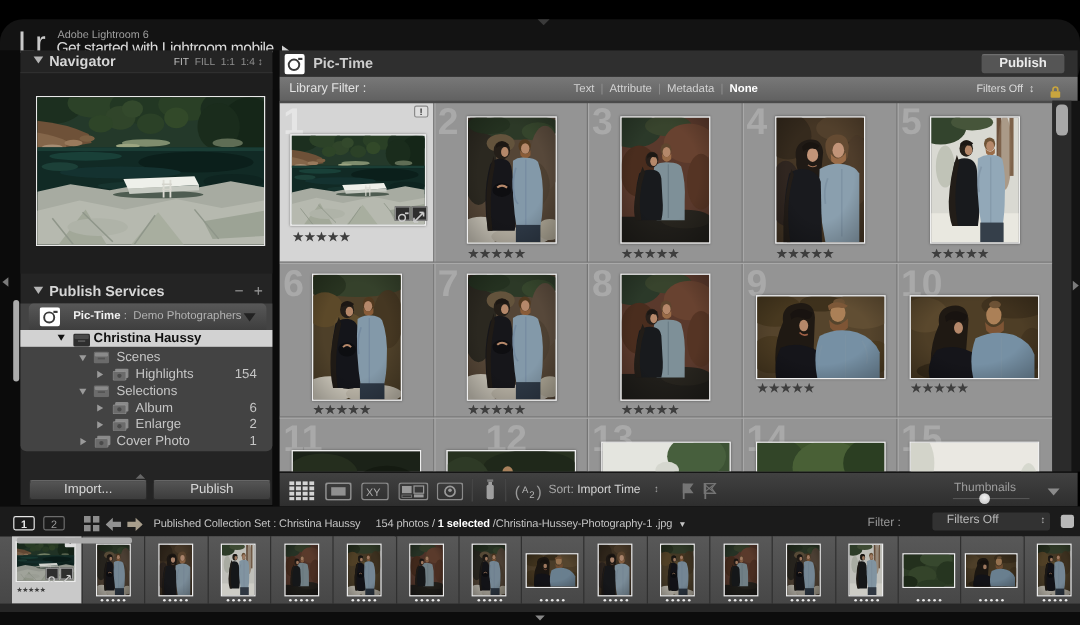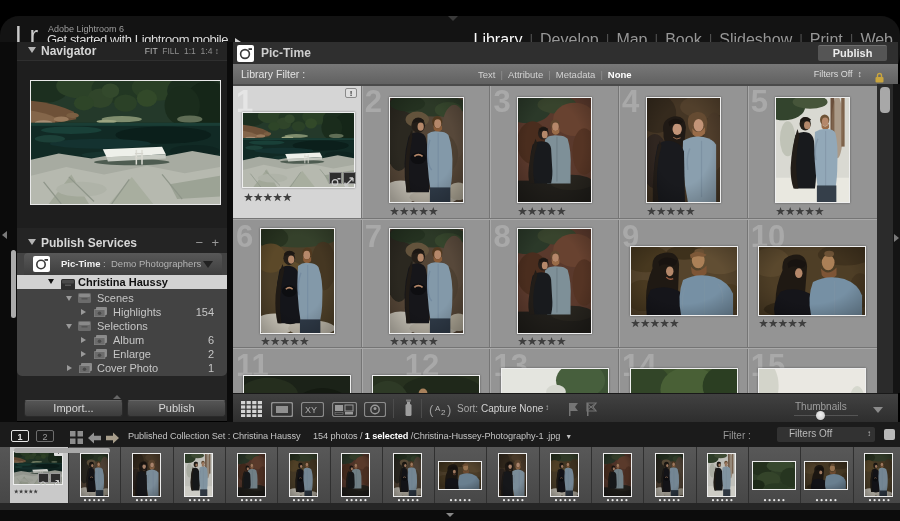--- a/index.html
+++ b/index.html
@@ -94,21 +94,20 @@
 #bottombar { left:0; top:510px; width:900px; height:11px; background:#0c0c0c; }
 #bbdown { left:446px; top:3px; width:0; height:0; border-left:4px solid transparent; border-right:4px solid transparent; border-top:4px solid #888; }
 </style>
 </head>
 <body>
 <div class="abs" id="topbar">
   <div class="abs" id="lr">Lr</div>
   <div class="abs" id="adlr">Adobe Lightroom 6</div>
   <div class="abs" id="getst">Get started with Lightroom mobile</div>
   <div class="abs" id="getarrow"></div>
-  <div class="abs" id="topmenu"><span class="act">Library</span><span class="sep">|</span>Develop<span class="sep">|</span>Map<span class="sep">|</span>Book<span class="sep">|</span>Slideshow<span class="sep">|</span>Print<span class="sep">|</span>Web</div>
   <div class="abs" id="topcaret"></div>
 </div>
 <div class="abs" id="leftedge"></div>
 <div class="abs" id="lscroll"></div>
 <div class="abs" id="larrow"></div>
 <div class="abs" id="gap1"></div>
 <div class="abs" id="rightedge"></div>
 <div class="abs" id="rarrow"></div>
 <div class="abs" id="leftpanel">
   <div class="phead" style="top:0;">
@@ -489,21 +488,21 @@
         <rect x="3" y="0.5" width="5" height="2" fill="#7a7a7a"></rect>
       </svg></div>
   <div class="abs" style="left:188px;top:5px;width:1px;height:19px;background:#262626;border-right:1px solid #4c4c4c;"></div>
   <div class="abs" style="left:196px;top:7px;"><svg width="24" height="16">
         <text x="0" y="13" font-size="13" fill="#9a9a9a" font-family="Liberation Sans">(</text>
         <text x="6" y="10" font-size="8" fill="#b5b5b5" font-family="Liberation Sans">A</text>
         <text x="12" y="14" font-size="8" fill="#b5b5b5" font-family="Liberation Sans">2</text>
         <text x="18" y="13" font-size="13" fill="#9a9a9a" font-family="Liberation Sans">)</text>
       </svg></div>
   <div class="tbtxt" style="left:224px;top:9px;">Sort:</div>
-  <div class="tbtxt" style="left:248px;top:9px;color:#d2d2d2;">Capture None</div>
+  <div class="tbtxt" style="left:248px;top:9px;color:#d2d2d2;">Import Time</div>
   <div class="tbtxt" style="left:312px;top:9px;font-size:8px;">↕</div>
   <div class="abs" style="left:334px;top:8px;"><svg width="14" height="14">
         <path d="M2 1 L11 1 L8 5 L11 9 L2 9 Z" fill="#757575"></path>
         <rect x="2" y="1" width="1.5" height="13" fill="#757575"></rect>
       </svg></div>
   <div class="abs" style="left:352px;top:8px;"><svg width="14" height="14">
         <path d="M2 1 L11 1 L8 5 L11 9 L2 9 Z" fill="none" stroke="#757575" stroke-width="1.2"></path>
         <path d="M3 2.5 L9 7.5 M9 2.5 L3 7.5" stroke="#757575" stroke-width="1"></path>
         <rect x="2" y="1" width="1.5" height="13" fill="#757575"></rect>
       </svg></div>

